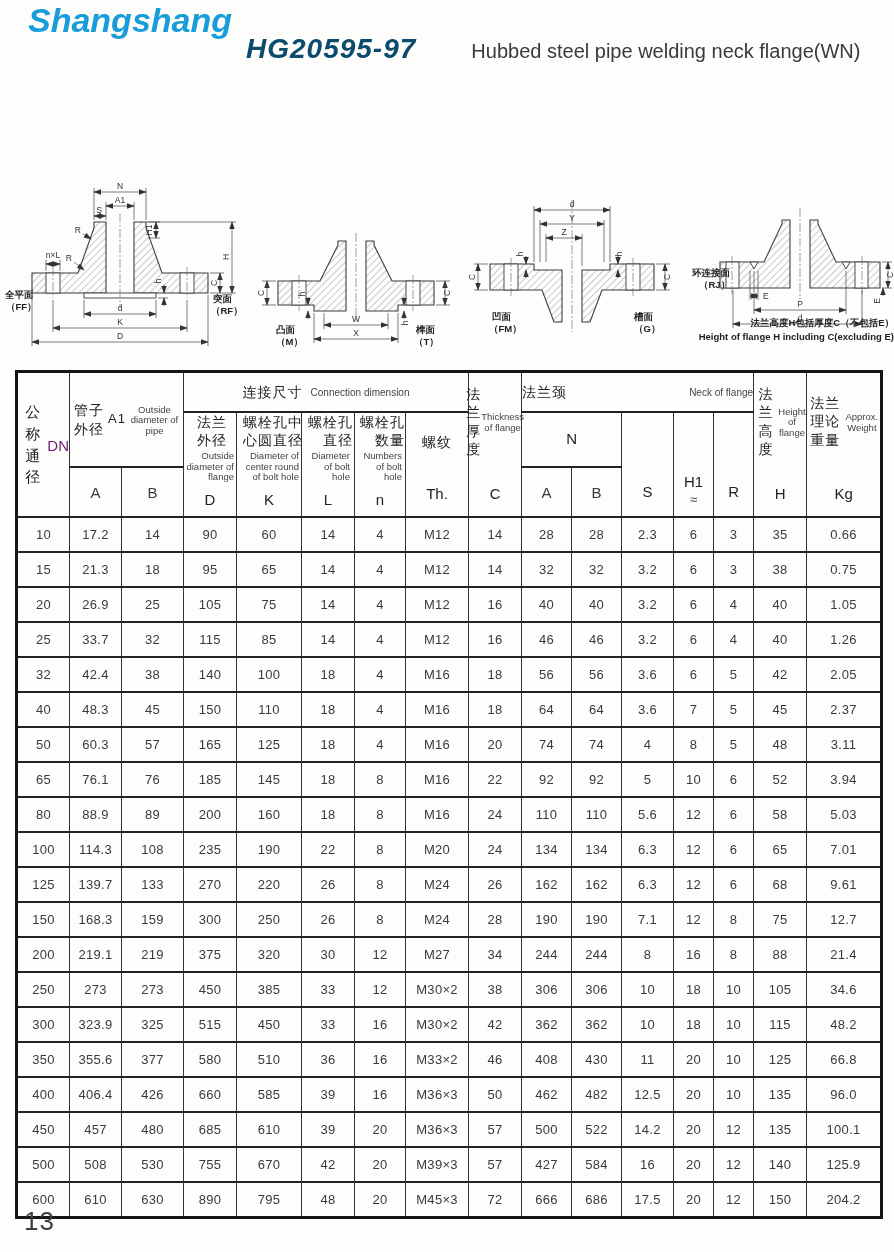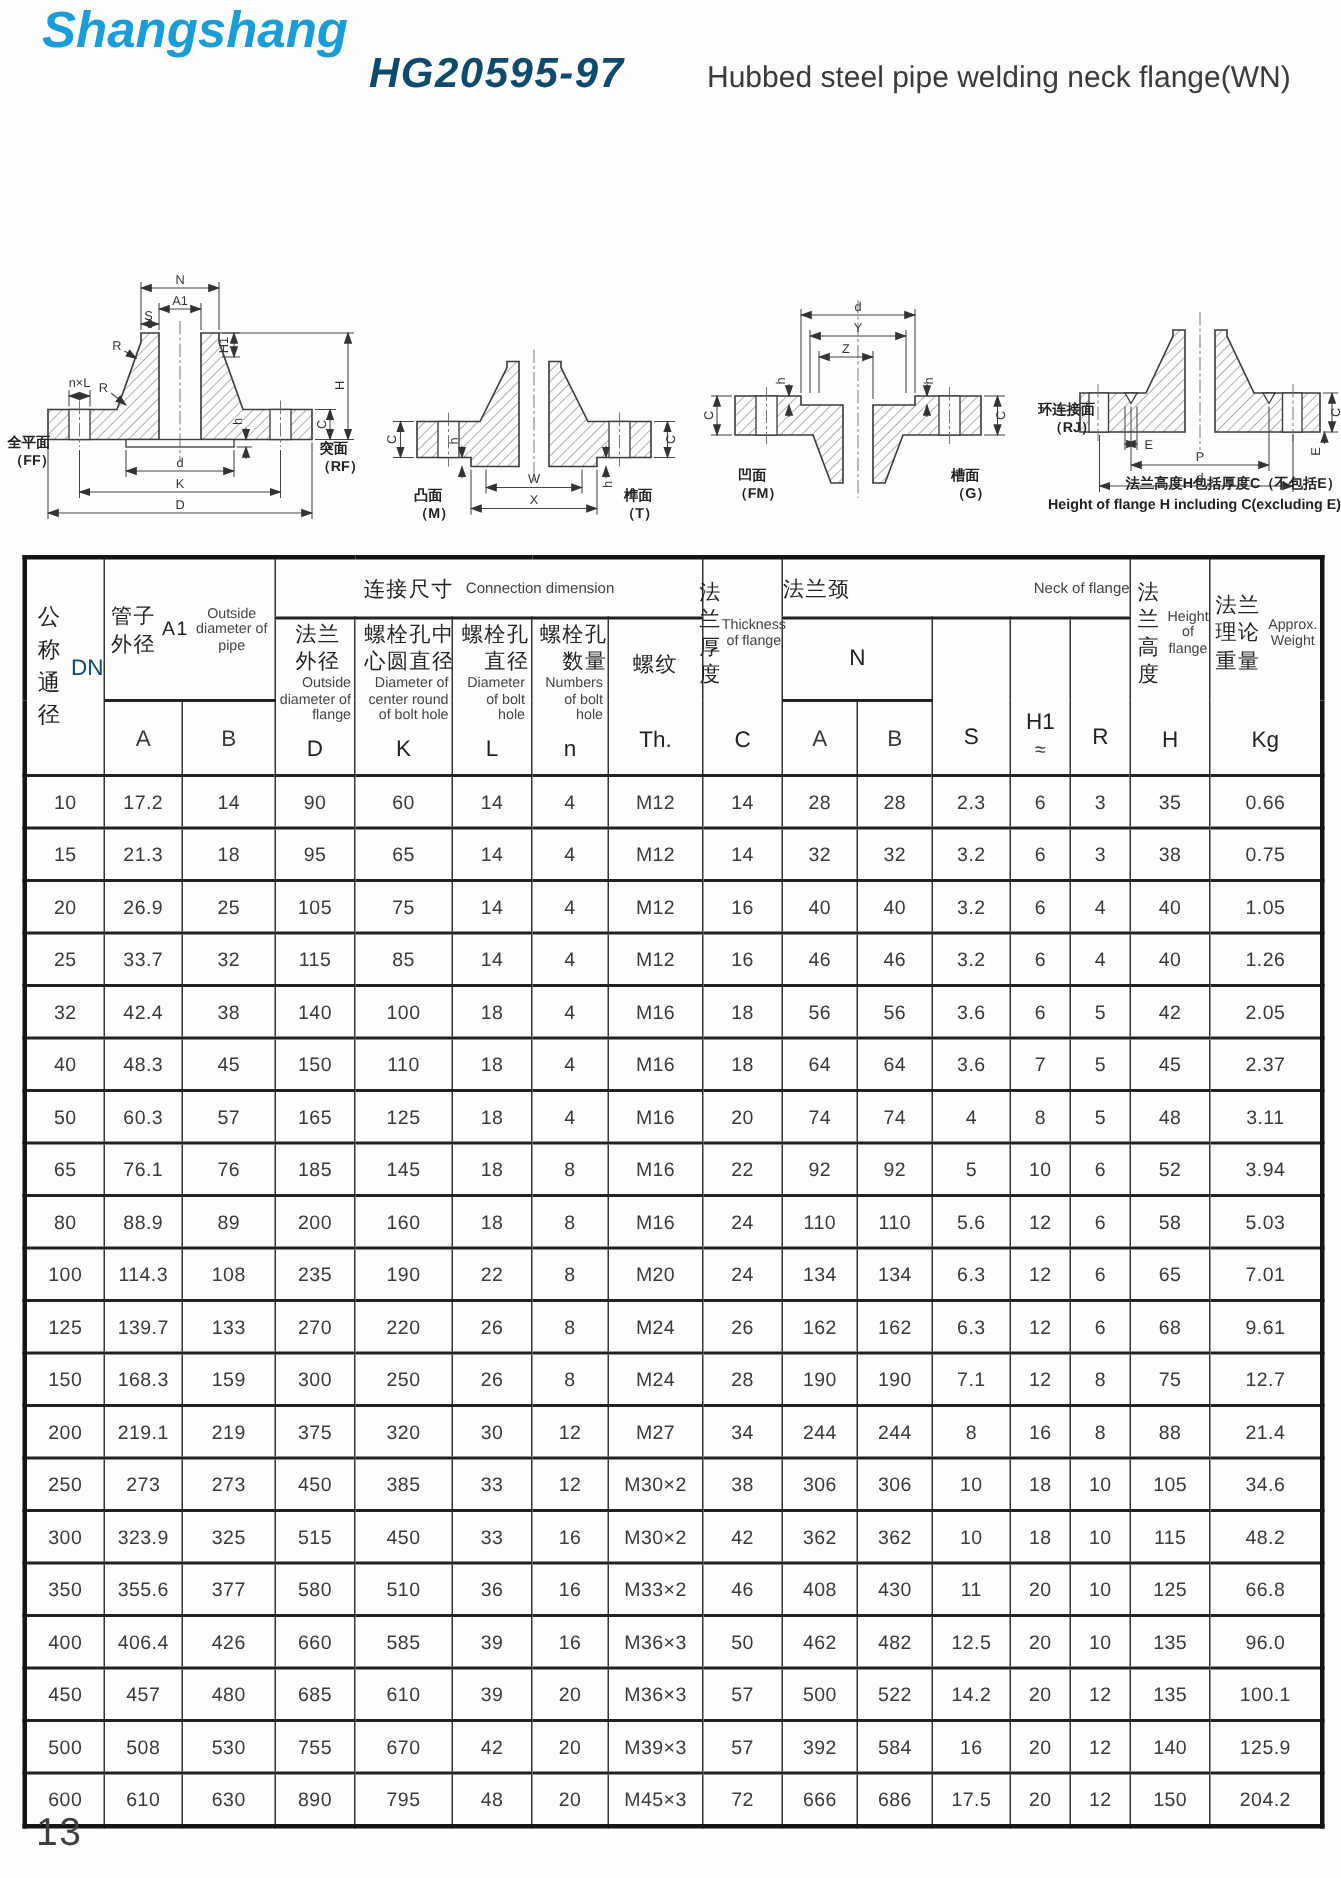--- a/index.html
+++ b/index.html
@@ -44,21 +44,21 @@
   .inlinehead{display:flex;flex-direction:row;align-items:center;justify-content:center;gap:8px;height:100%;}
   .hcol{display:flex;flex-direction:column;height:103px;}
   .hcol .names{flex:1;display:flex;flex-direction:column;justify-content:center;align-items:center;text-align:right;}
   .hcol .letterrow{height:44px;display:flex;align-items:center;justify-content:center;}
   .hcol3{display:flex;flex-direction:column;height:143px;}
   .hcol3 .names{flex:1;display:flex;flex-direction:row;justify-content:center;align-items:center;}
   .hcol3 .letterrow{height:46px;display:flex;align-items:center;justify-content:center;}
   .bottomcell{display:flex;flex-direction:column;justify-content:flex-end;align-items:center;
               height:103px;box-sizing:border-box;padding-bottom:14px;line-height:1.25;}
   .vertcn{width:17px;margin:0 auto;font-size:15px;line-height:1.45;letter-spacing:0;color:#222;word-break:break-all;}
-  .dncode{font-size:15px;margin-top:2px;color:#0c4a6e;}
+  .dncode{font-size:15px;margin-top:2px;color:#701a75;}
 
   .page-number{position:absolute;left:24px;top:1206px;font-size:26px;color:#3f3f3f;letter-spacing:1px;}
 </style>
 </head>
 <body>
 
 <div class="page">
 
   <div class="logo">
     <div class="logo-1">Shangshang</div>
@@ -774,21 +774,21 @@
         <tr>
           <td>500</td>
           <td>508</td>
           <td>530</td>
           <td>755</td>
           <td>670</td>
           <td>42</td>
           <td>20</td>
           <td>M39×3</td>
           <td>57</td>
-          <td>392</td>
+          <td>427</td>
           <td>584</td>
           <td>16</td>
           <td>20</td>
           <td>12</td>
           <td>140</td>
           <td>125.9</td>
         </tr>
         <tr>
           <td>600</td>
           <td>610</td>

